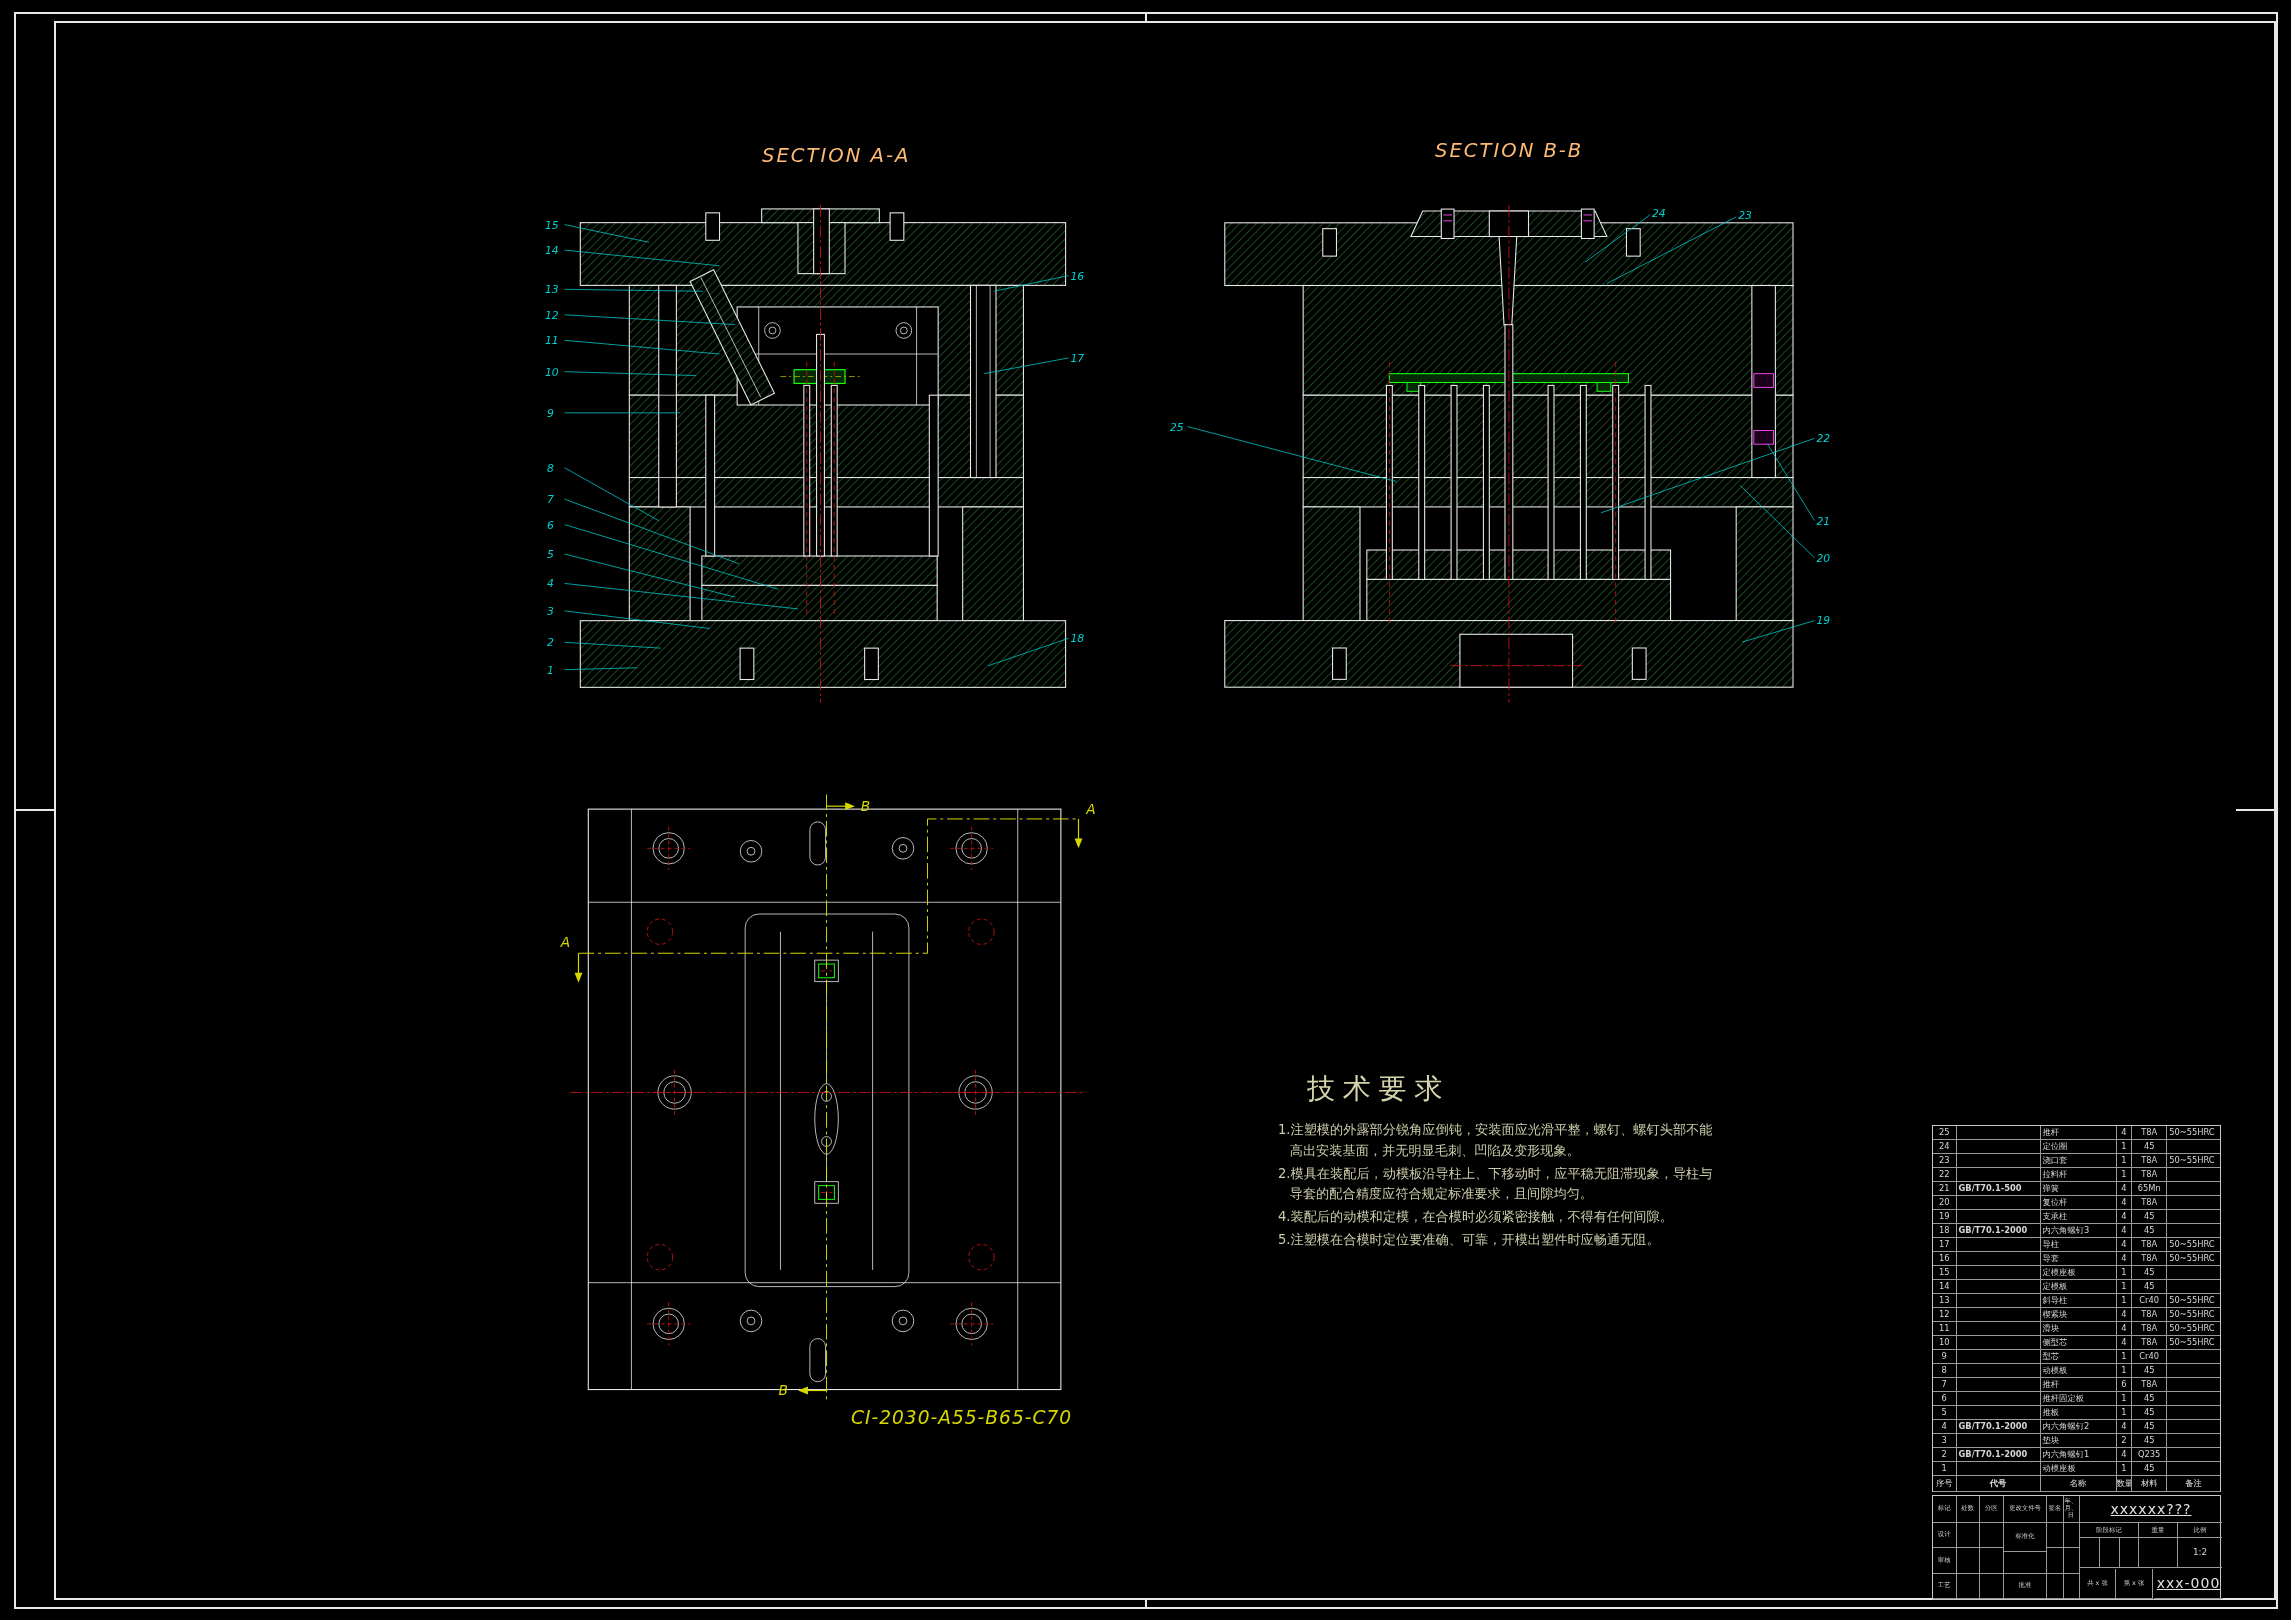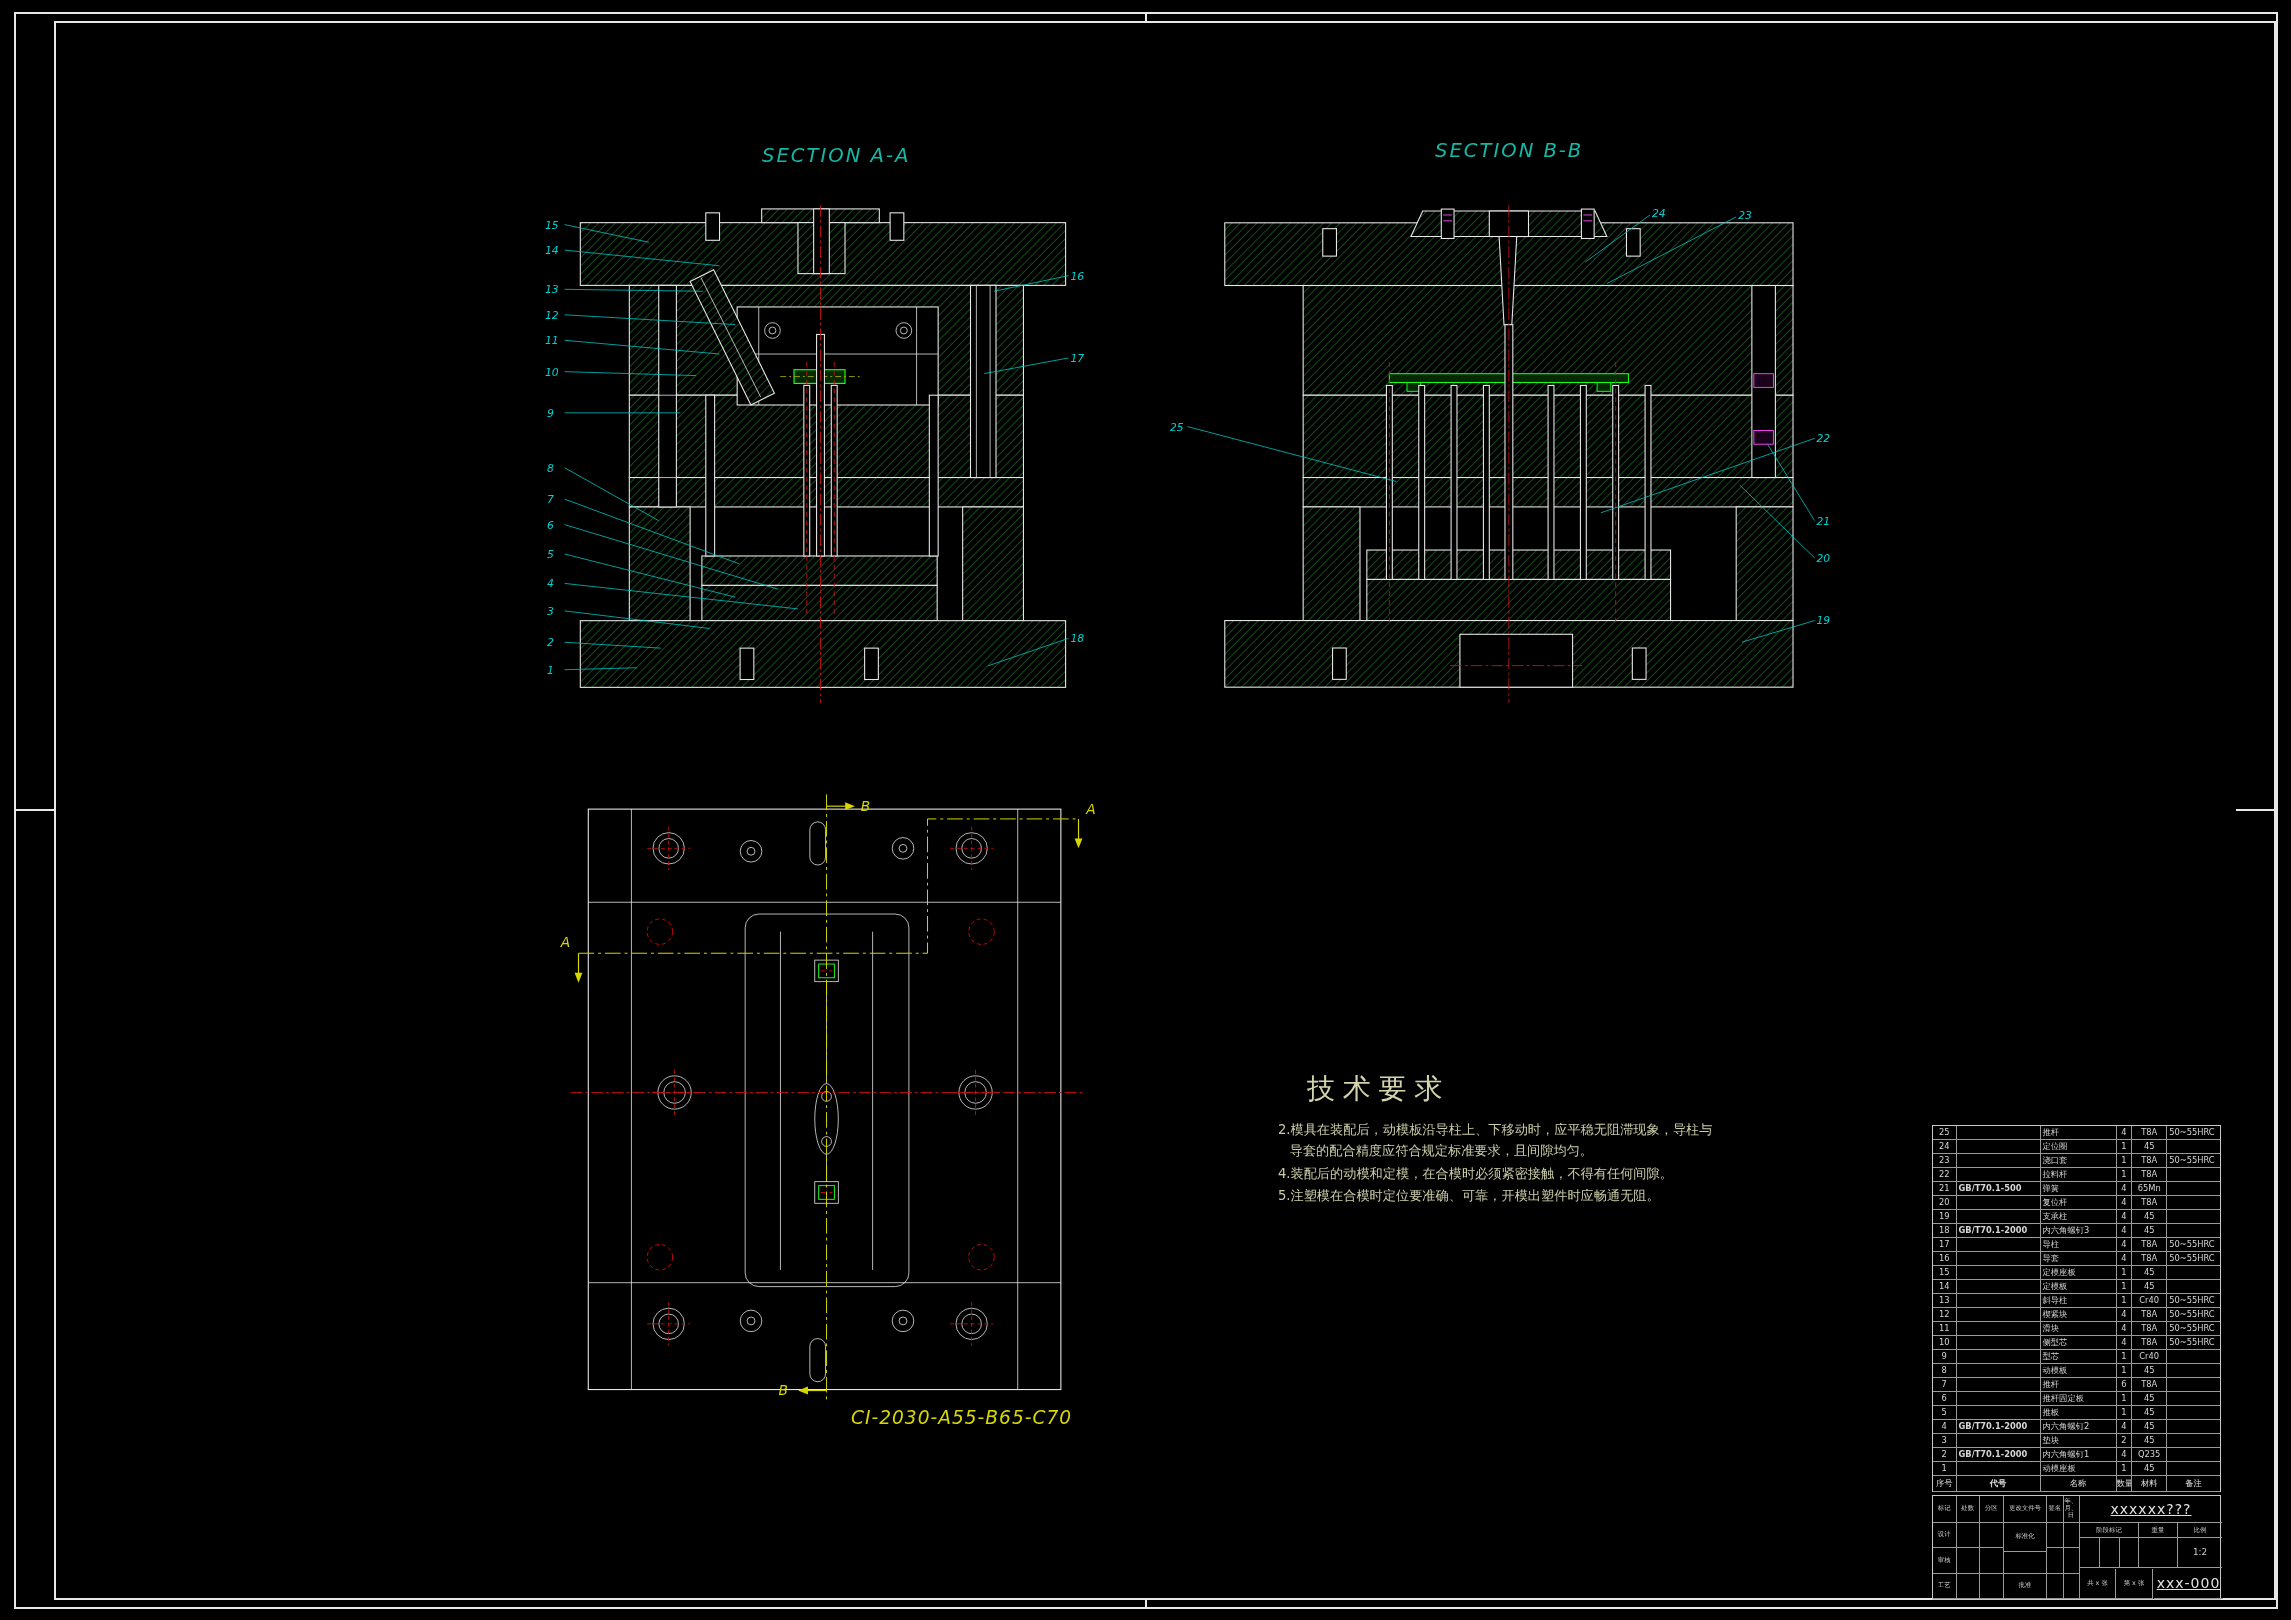--- a/index.html
+++ b/index.html
@@ -7,21 +7,21 @@
   body { width:2292px; height:1620px; position:relative; overflow:hidden;
          font-family:"DejaVu Sans", sans-serif; }
   .abs { position:absolute; }
 
   
   .frame-outer { left:13.7px; top:11.8px; width:2264px; height:1597px; border:2px solid #e8e8e8; }
   .frame-inner { left:54px; top:20.6px; width:2222px; height:1579px; border:2px solid #e8e8e8; }
   .tick { background:#e8e8e8; }
 
   
-  .sec-title { color:#14b8a6; font-style:italic; font-size:19.6px; letter-spacing:2px; white-space:nowrap; }
+  .sec-title { color:#fdba74; font-style:italic; font-size:19.6px; letter-spacing:2px; white-space:nowrap; }
   .plan-label { color:#d8d800; font-style:italic; font-size:18.6px; letter-spacing:1px; white-space:nowrap; }
 
   
   .hp  { fill:url(#hatchPat); stroke:#e8e8e8; stroke-width:1.1; }
   .sp  { fill:#000; stroke:#e8e8e8; stroke-width:1.1; }
   .tl  { stroke:#e8e8e8; stroke-width:0.8; fill:none; }
   .cl  { stroke:#cc1111; stroke-width:0.9; fill:none; stroke-dasharray:12 3 3 3; }
   .rdash { stroke:#cc1111; stroke-width:0.9; fill:none; stroke-dasharray:5 4; }
   .rdc { stroke:#cc1111; stroke-width:0.9; fill:none; stroke-dasharray:4 3; }
   .ld  { stroke:#00c8c8; stroke-width:0.8; fill:none; }
@@ -326,20 +326,21 @@
     <line class="yls" x1="283" y1="638" x2="262" y2="638"></line>
     <polygon points="264,634 264,642 254,638" fill="#d8d800"></polygon>
     <text class="plan-mark" x="234" y="643">B</text>
   </g>
 </svg>
 
 <div class="abs plan-label" style="left:851px;top:1407px">CI-2030-A55-B65-C70</div>
 
 <div class="abs tech">
   <h3>技术要求</h3>
+  <div class="tech-item">1.注塑模的外露部分锐角应倒钝，安装面应光滑平整，螺钉、螺钉头部不能高出安装基面，并无明显毛刺、凹陷及变形现象。</div>
   <div class="tech-item">2.模具在装配后，动模板沿导柱上、下移动时，应平稳无阻滞现象，导柱与导套的配合精度应符合规定标准要求，且间隙均匀。</div>
   <div class="tech-item">4.装配后的动模和定模，在合模时必须紧密接触，不得有任何间隙。</div>
   <div class="tech-item">5.注塑模在合模时定位要准确、可靠，开模出塑件时应畅通无阻。</div>
 </div>
 
 <div class="abs bom">
   <div>
       <div class="bom-row">
         <div class="bom-cell c-no">25</div>
         <div class="bom-cell c-code"></div>

